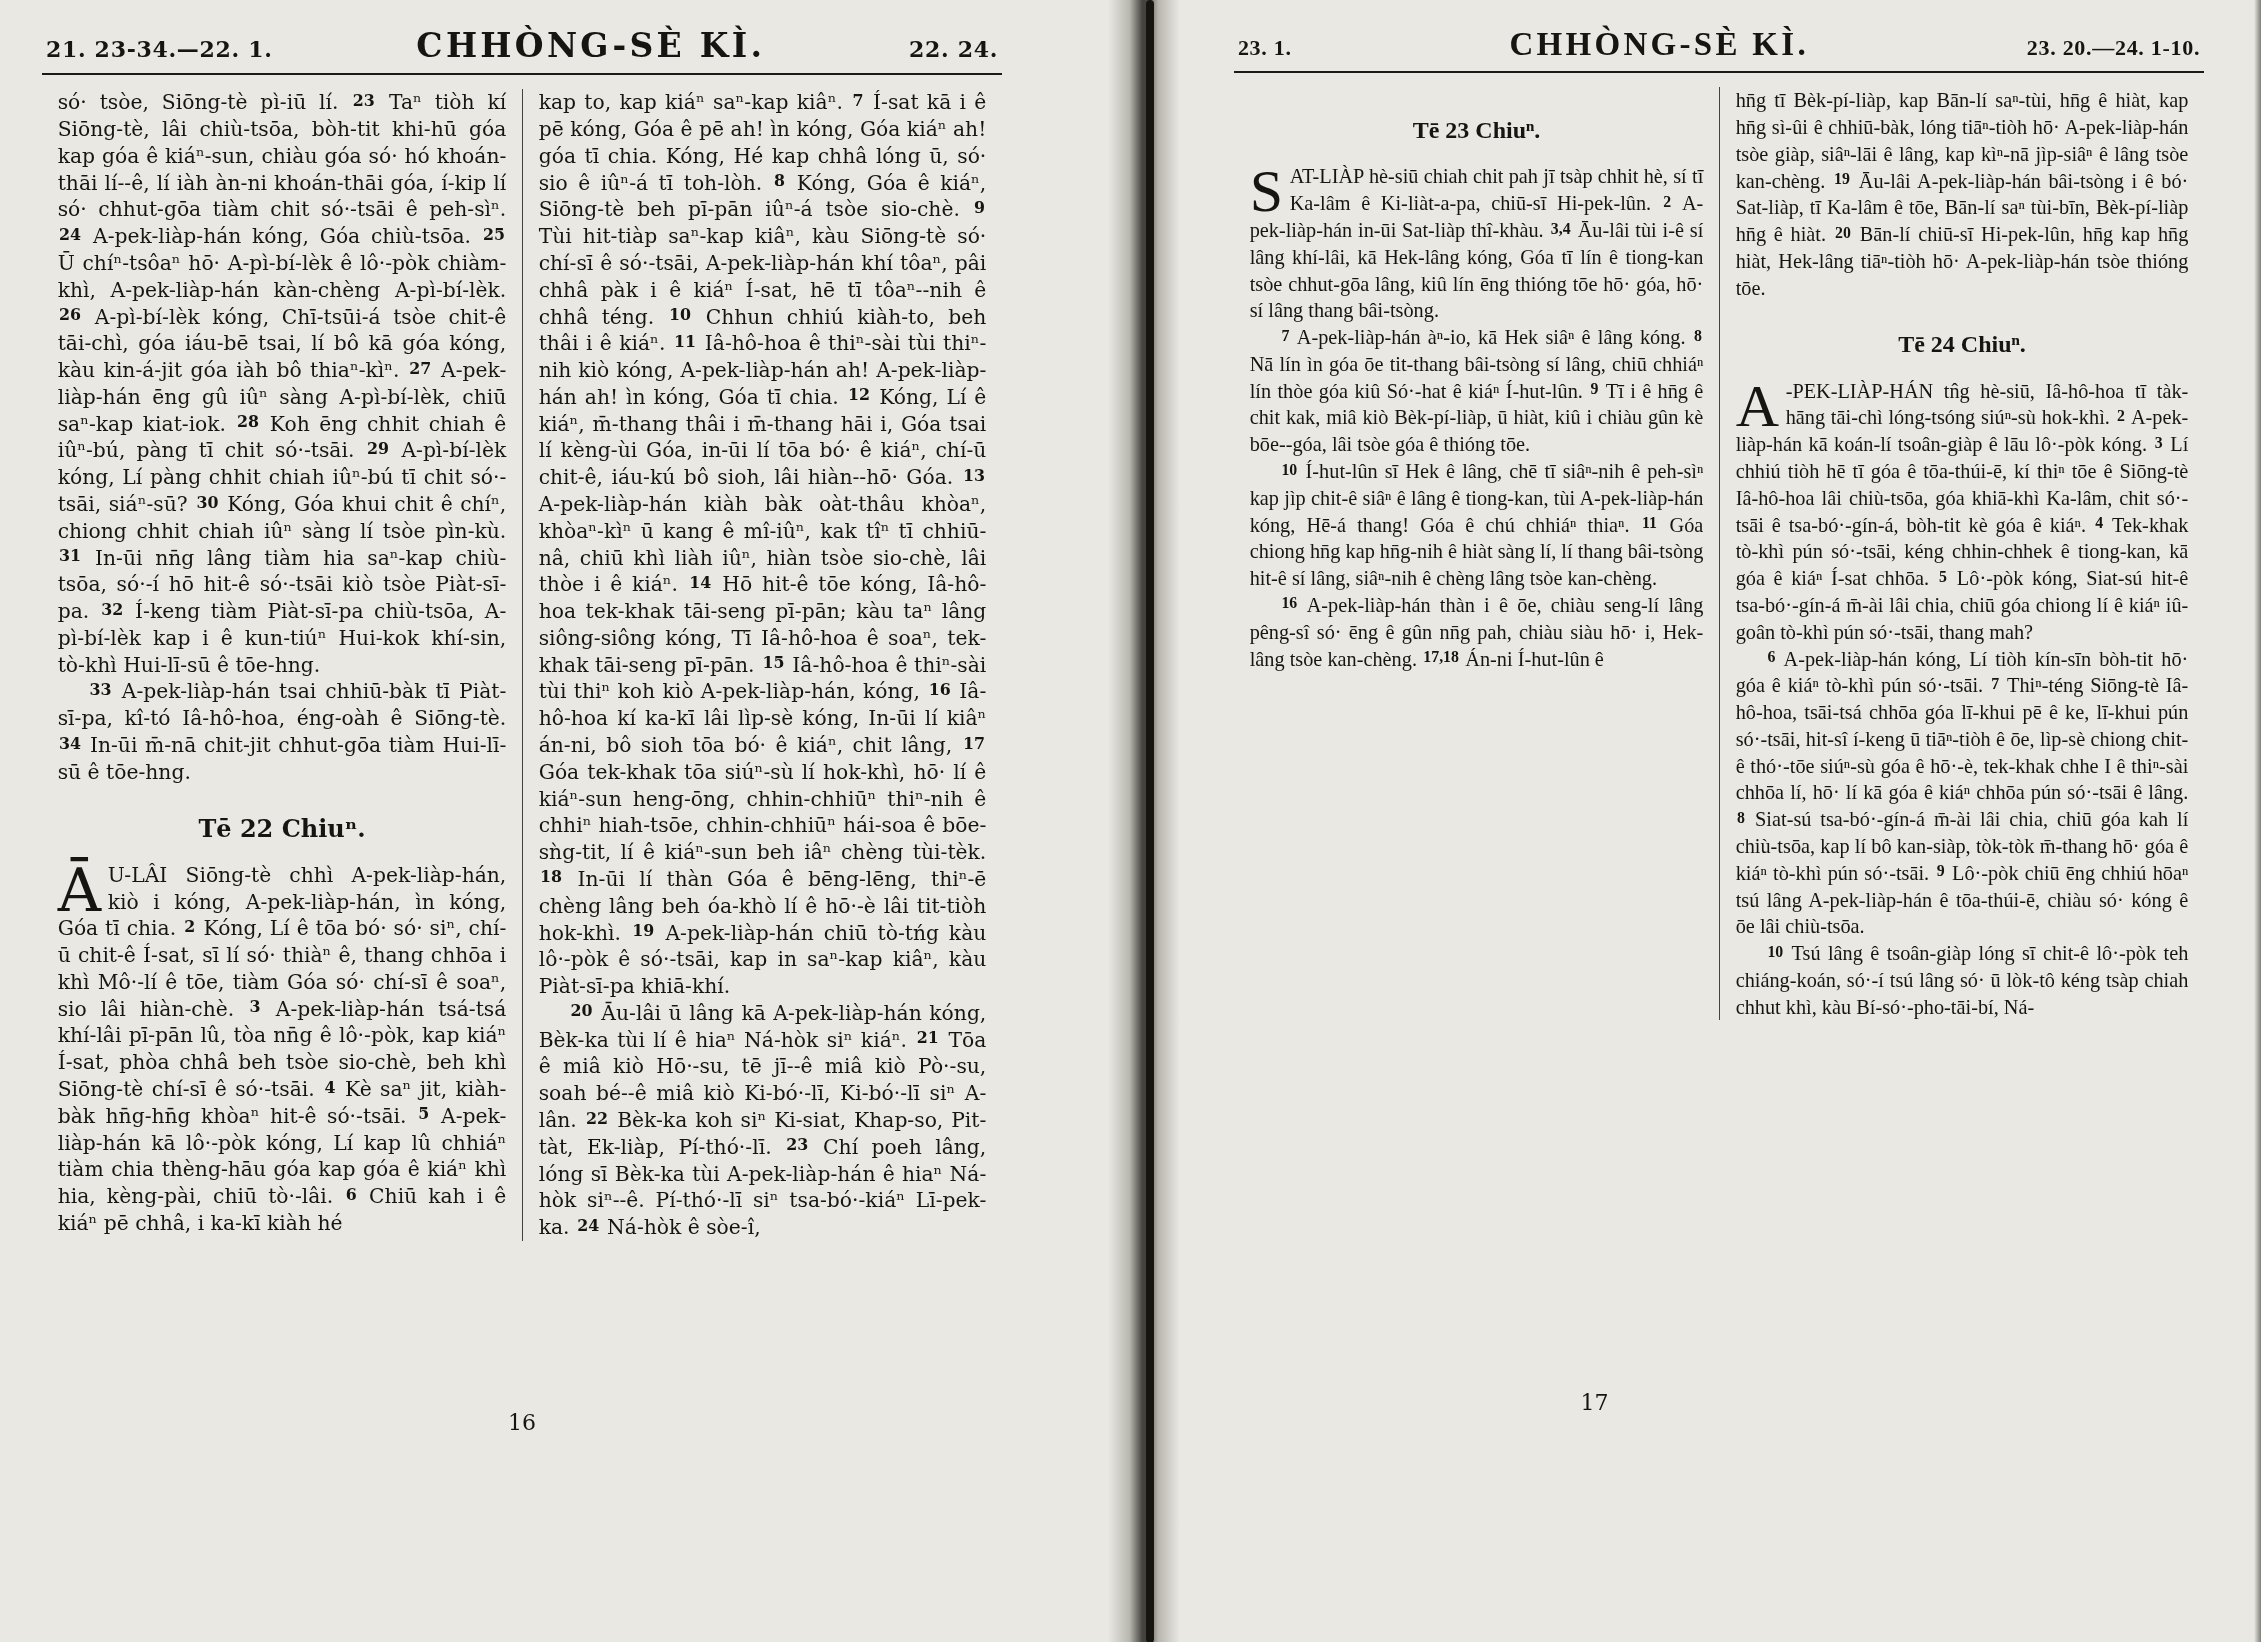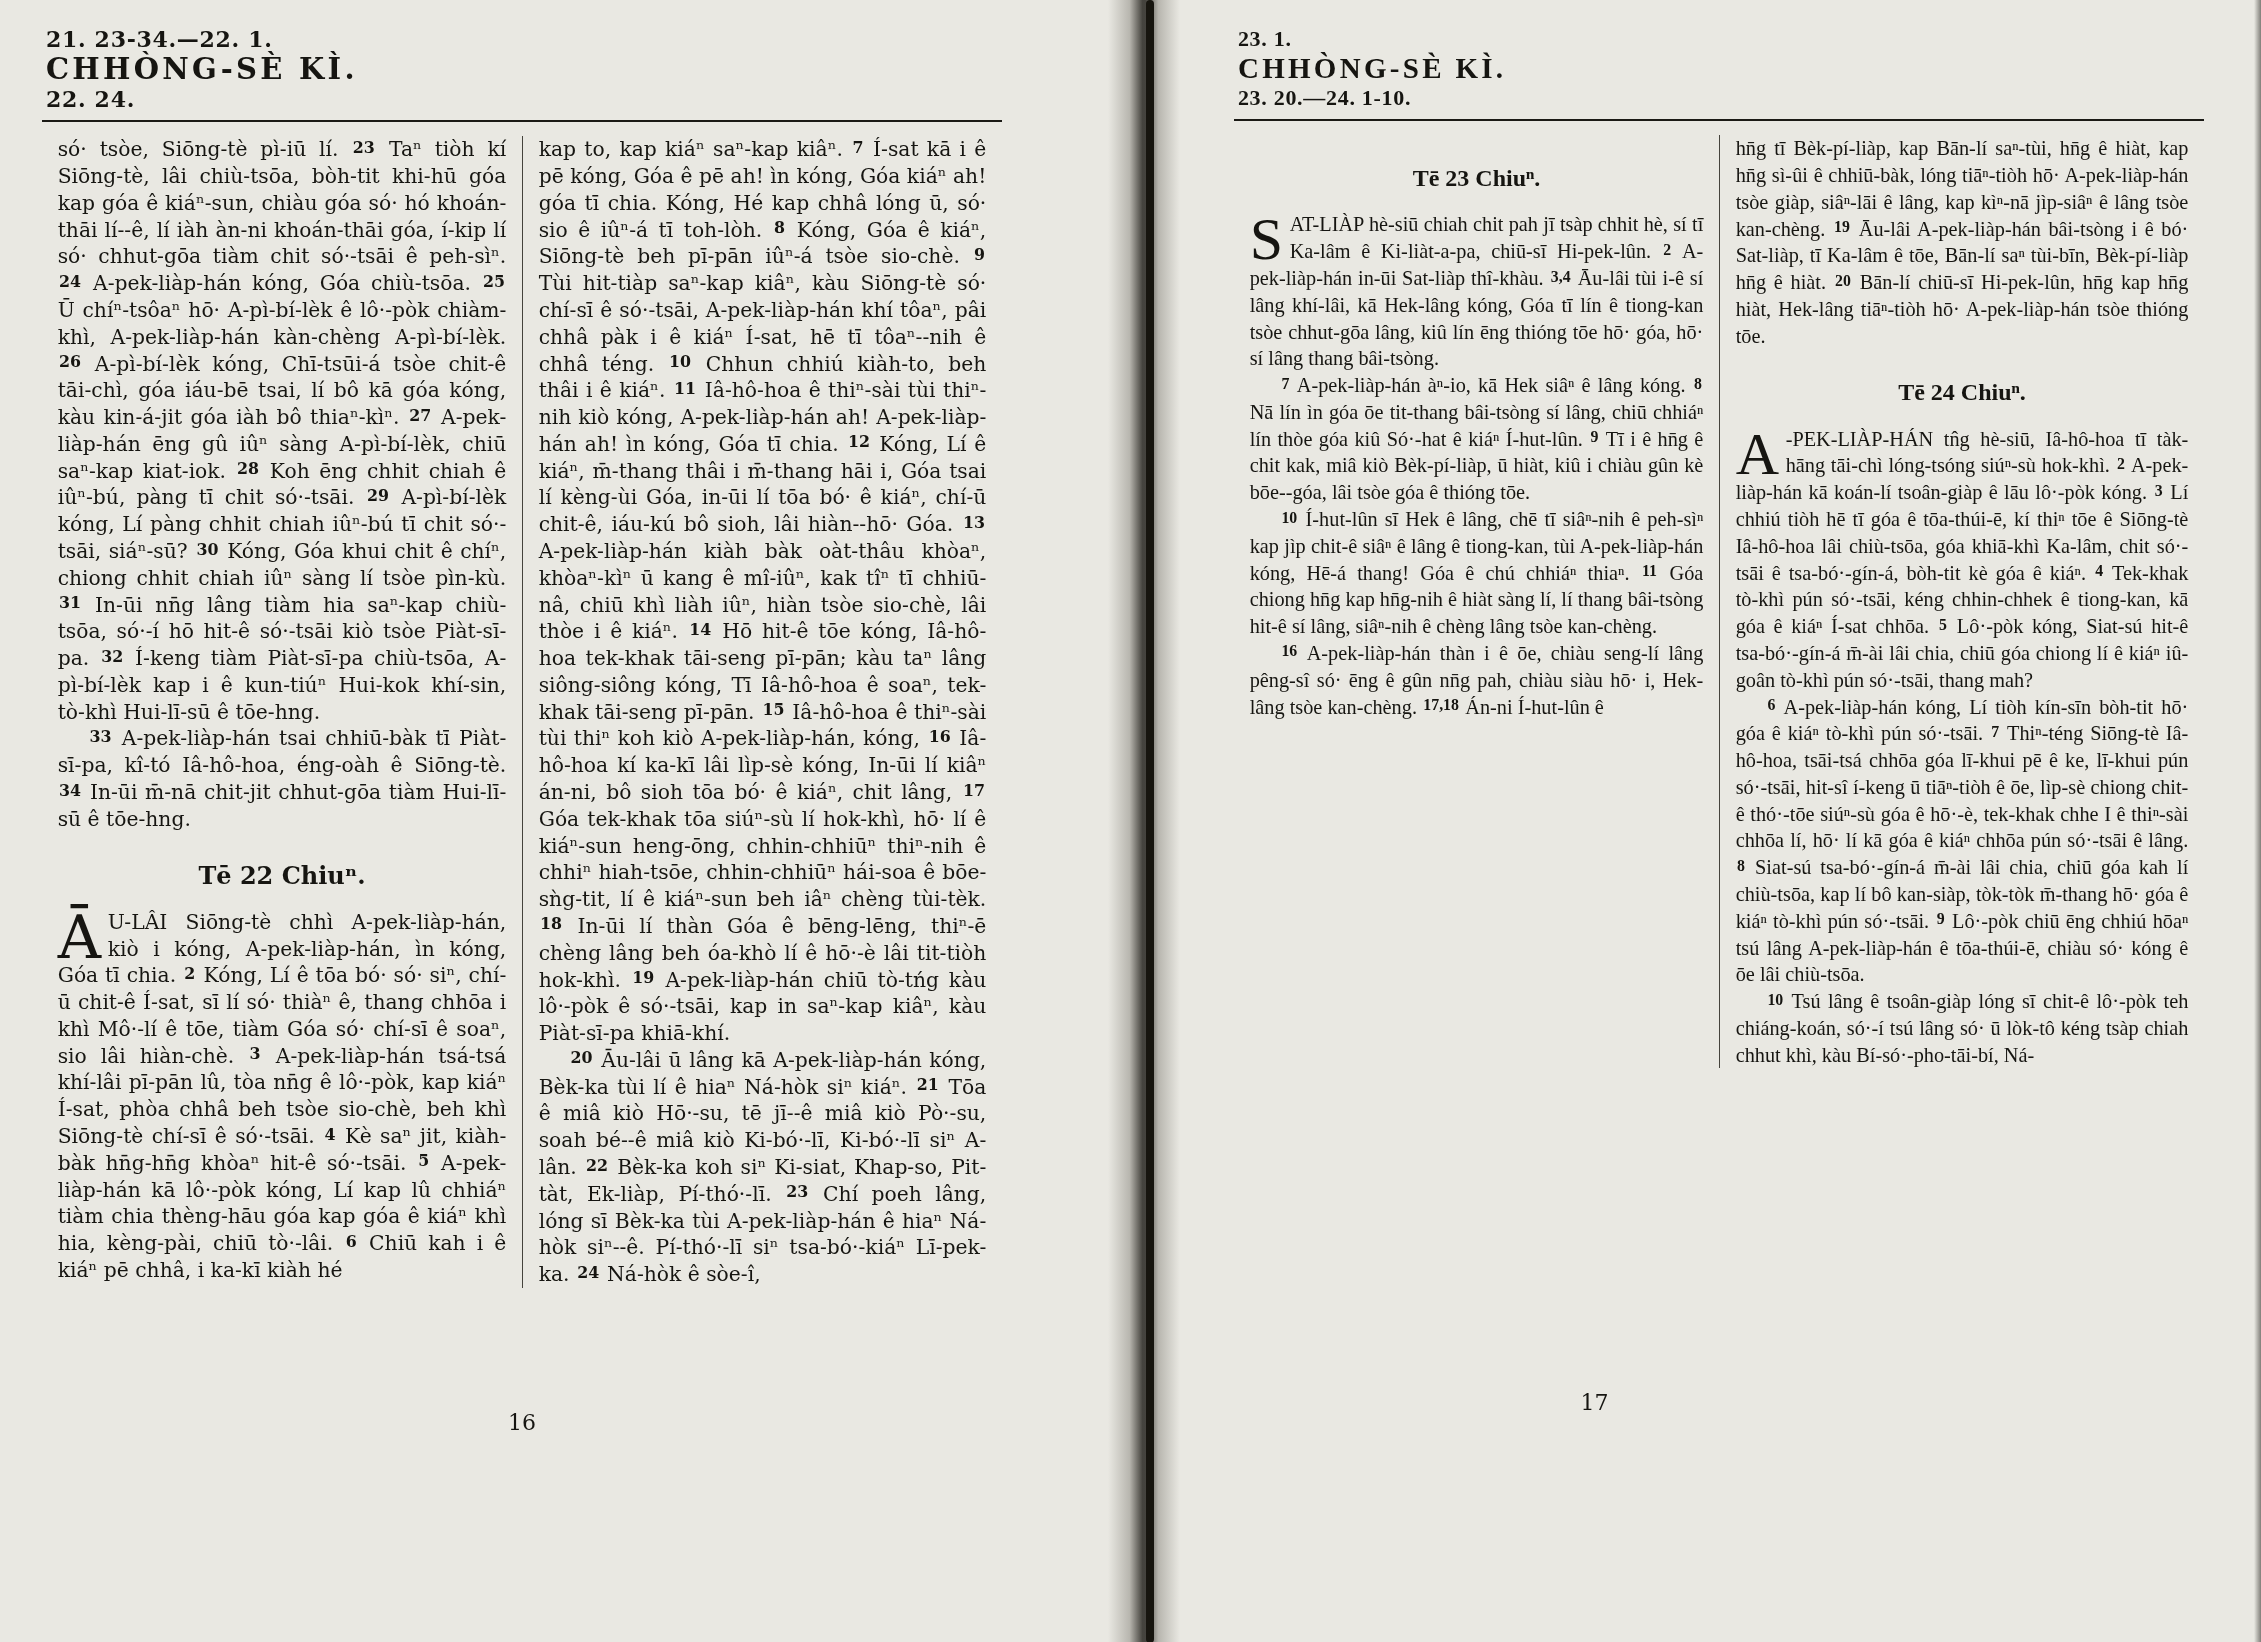--- a/index.html
+++ b/index.html
@@ -32,24 +32,23 @@
     background:linear-gradient(90deg,rgba(0,0,0,0),rgba(40,38,33,0.55));
   }
 
   .page{position:absolute;top:26px;}
   .page-left{left:42px;width:960px;}
   .page-right{left:1234px;width:970px;font-family:Liberation Serif, serif;}
 
   .page-header{
     display:flex;justify-content:space-between;align-items:baseline;
     padding:0 3.9px;
-    flex-direction:column;
   }
   .header-ref{font-weight:bold;font-size:22px;letter-spacing:0.7px;}
-  .running-title{font-weight:bold;font-size:29px;letter-spacing:3.3px;}
+  .running-title{font-weight:bold;font-size:33px;letter-spacing:3.3px;}
   .header-rule{border:none;border-top:2.6px solid #1b1a15;margin:7.9px 0 0 0;}
 
   .cols{display:flex;margin-top:14.4px;}
   .col{
     width:50%;padding:0 15.7px;box-sizing:border-box;
     text-align:justify;font-size:20.3px;line-height:1.32;
   }
   .col + .col{border-left:1.3px solid #45433c;}
 
   .para{margin:0;}

